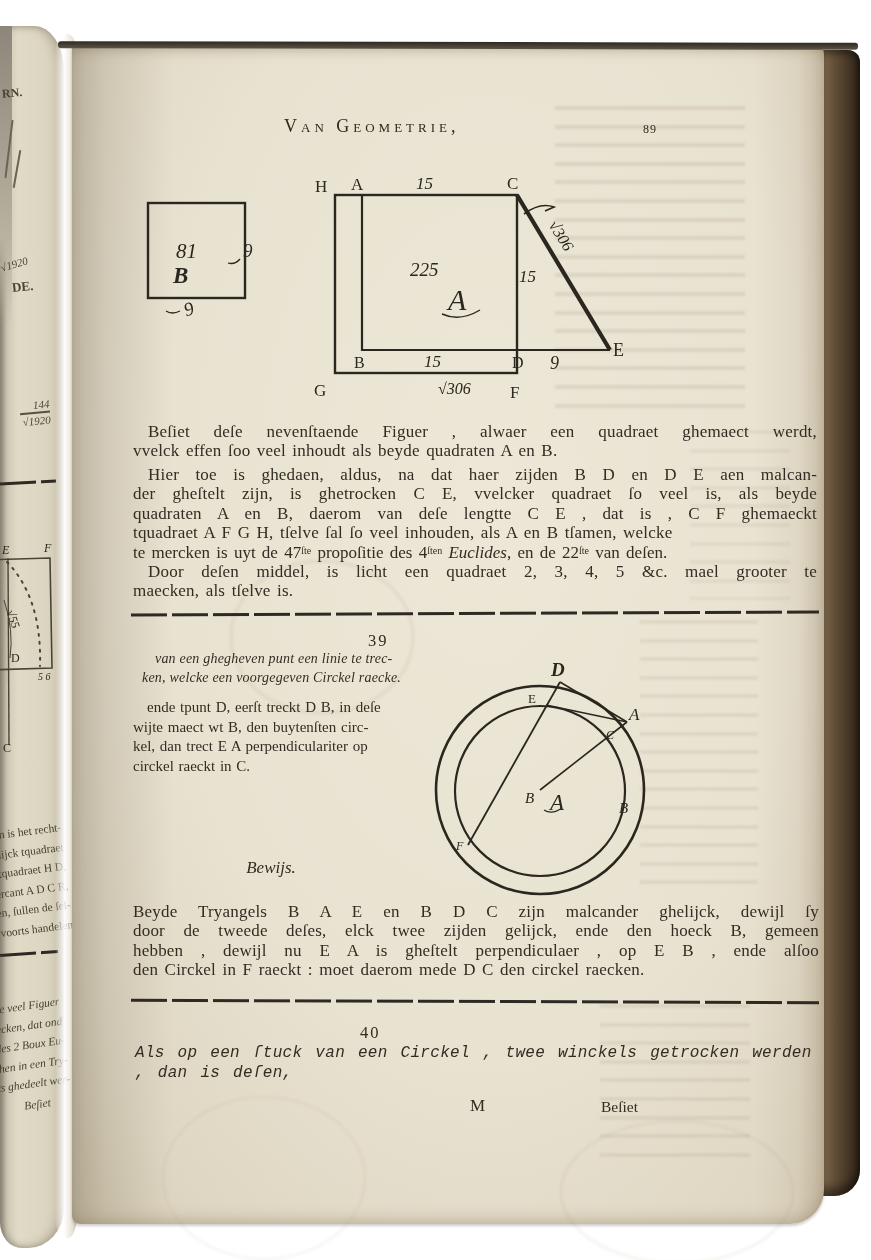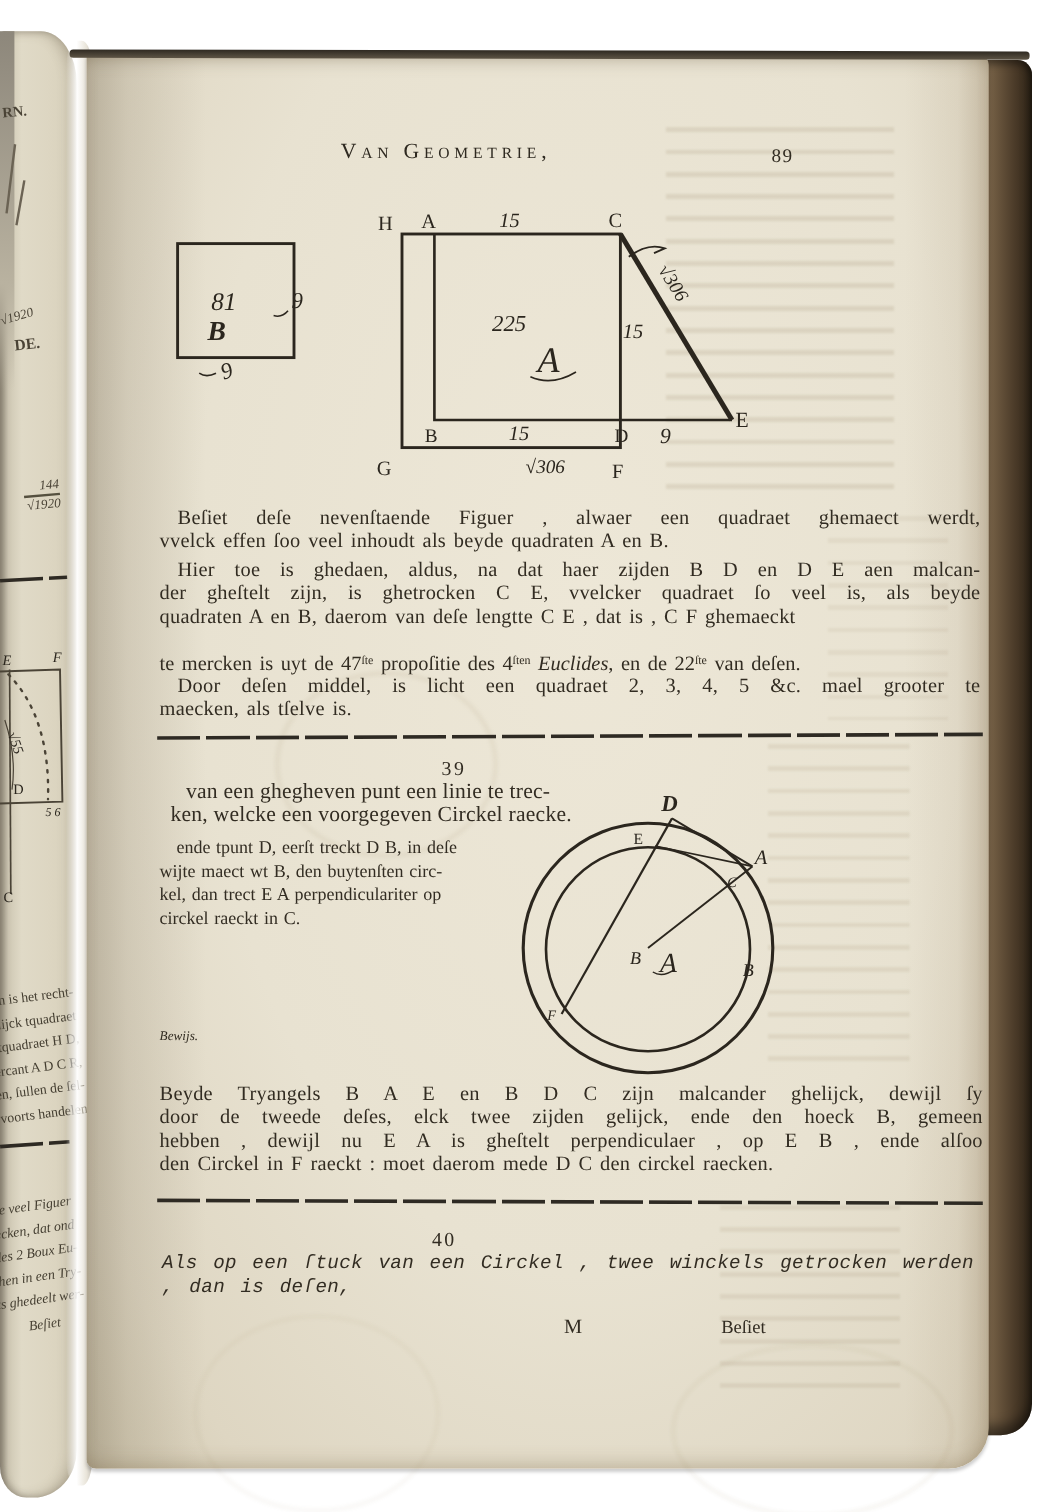--- a/index.html
+++ b/index.html
@@ -26,36 +26,36 @@
     background:
       linear-gradient(90deg,rgba(96,84,62,.30) 0,rgba(96,84,62,.14) 34px,rgba(96,84,62,0) 100px),
       linear-gradient(270deg,rgba(120,95,60,.28) 0,rgba(120,95,60,.08) 26px,rgba(120,95,60,0) 70px),
       radial-gradient(ellipse at 55% 38%,#ede7d7 0%,#e8e2d1 55%,#ded6c2 85%,#d2c9b1 100%);
     border-radius:2px 8px 34px 8px;
     box-shadow:inset 0 10px 14px -8px rgba(110,95,70,.5), inset 0 -10px 16px -8px rgba(130,110,80,.45),
                0 2px 3px rgba(0,0,0,.2);}
   
   .tx{color:#322c22;}
   .header-title{font-variant:small-caps;font-size:18px;letter-spacing:4px;color:#2e2920;}
-  .pagenum{font-size:16px;letter-spacing:1px;}
+  .pagenum{font-size:12px;letter-spacing:1px;}
   .bodypar{width:684px;font-size:17px;line-height:19.4px;word-spacing:2px;letter-spacing:.2px;}
   .bodypar .tline{text-align:justify;text-align-last:justify;}
   .bodypar .tline:last-child{text-align-last:left;}
   .bodypar .tline:first-child{text-indent:15px;}
   .noindent .tline:first-child{text-indent:0;}
   .richline{font-size:17px;line-height:19.4px;word-spacing:2px;text-align:justify;text-align-last:left;}
   .sup{font-size:10px;vertical-align:.45em;line-height:0;}
   .it{font-style:italic;}
   .secnum{font-size:16.5px;letter-spacing:2px;}
-  .heading39{width:336px;font-size:18px;line-height:18.6px;letter-spacing:.2px;}
+  .heading39{width:336px;font-style:italic;font-size:14px;line-height:18.6px;letter-spacing:.2px;}
   .heading39 .tline:first-child{text-indent:13px;}
   .col39{font-size:15px;line-height:19.7px;word-spacing:1px;}
   .col39 .tline{white-space:nowrap;}
   .col39 .tline:first-child{text-indent:14px;}
-  .bewijs{width:276px;font-style:italic;font-size:11px;}
+  .bewijs{width:276px;text-align:center;font-style:italic;font-size:17px;}
   .sec40lines{width:692px;font-style:italic;font-size:16px;line-height:20px;word-spacing:3px;letter-spacing:.3px;}
   .sec40lines .tline:not(:last-child){text-align:justify;text-align-last:justify;}
   .sigM{font-size:17px;}
   .catchword{font-size:15.5px;}
   .rule{height:3px;background:repeating-linear-gradient(90deg,#2e2a23 0 36px,rgba(46,42,35,0) 36px 41px);}
   
   .ghost{background:repeating-linear-gradient(180deg,rgba(125,105,70,.13) 0 4px,rgba(125,105,70,0) 4px 18.6px);
          filter:blur(.8px);}
   .stain{border:2px solid rgba(150,128,90,.17);border-radius:50%;filter:blur(1.6px);}
   
@@ -191,20 +191,21 @@
 
     <div class="abs tx bodypar" style="left:61px;top:376px;">
         <div class="tline">Beſiet deſe nevenſtaende Figuer ,  alwaer een quadraet ghemaect werdt,</div>
         <div class="tline">vvelck effen ſoo veel inhoudt als beyde quadraten A en B.</div>
       </div>
 
     <div class="abs tx bodypar" style="left:61px;top:419px;">
         <div class="tline">Hier toe is ghedaen, aldus,  na dat haer zijden  B D  en  D E  aen malcan-</div>
         <div class="tline">der gheſtelt zijn,  is ghetrocken  C E, vvelcker quadraet ſo veel is, als beyde</div>
         <div class="tline">quadraten  A en  B,  daerom van deſe lengtte  C E ,  dat is ,   C F ghemaeckt</div>
+        <div class="tline">tquadraet  A F G H,  tſelve ſal ſo veel inhouden, als  A en B  tſamen, welcke</div>
       </div>
     <div class="abs tx richline" style="left:61px;top:497px;width:684px;"><span>te mercken is uyt de 47</span><span class="sup">ſte</span><span> propoſitie des 4</span><span class="sup">ſten</span><span> </span><span class="it">Euclides</span><span>, en de 22</span><span class="sup">ſte</span><span> van deſen.</span></div>
 
     <div class="abs tx bodypar" style="left:61px;top:516px;">
         <div class="tline">Door deſen middel, is licht een  quadraet 2, 3, 4,  5  &amp;c.  mael grooter te</div>
         <div class="tline">maecken, als tſelve is.</div>
       </div>
 
     <div class="abs rule" style="left:59px;top:566px;width:688px;transform:rotate(-.25deg);"></div>
 

